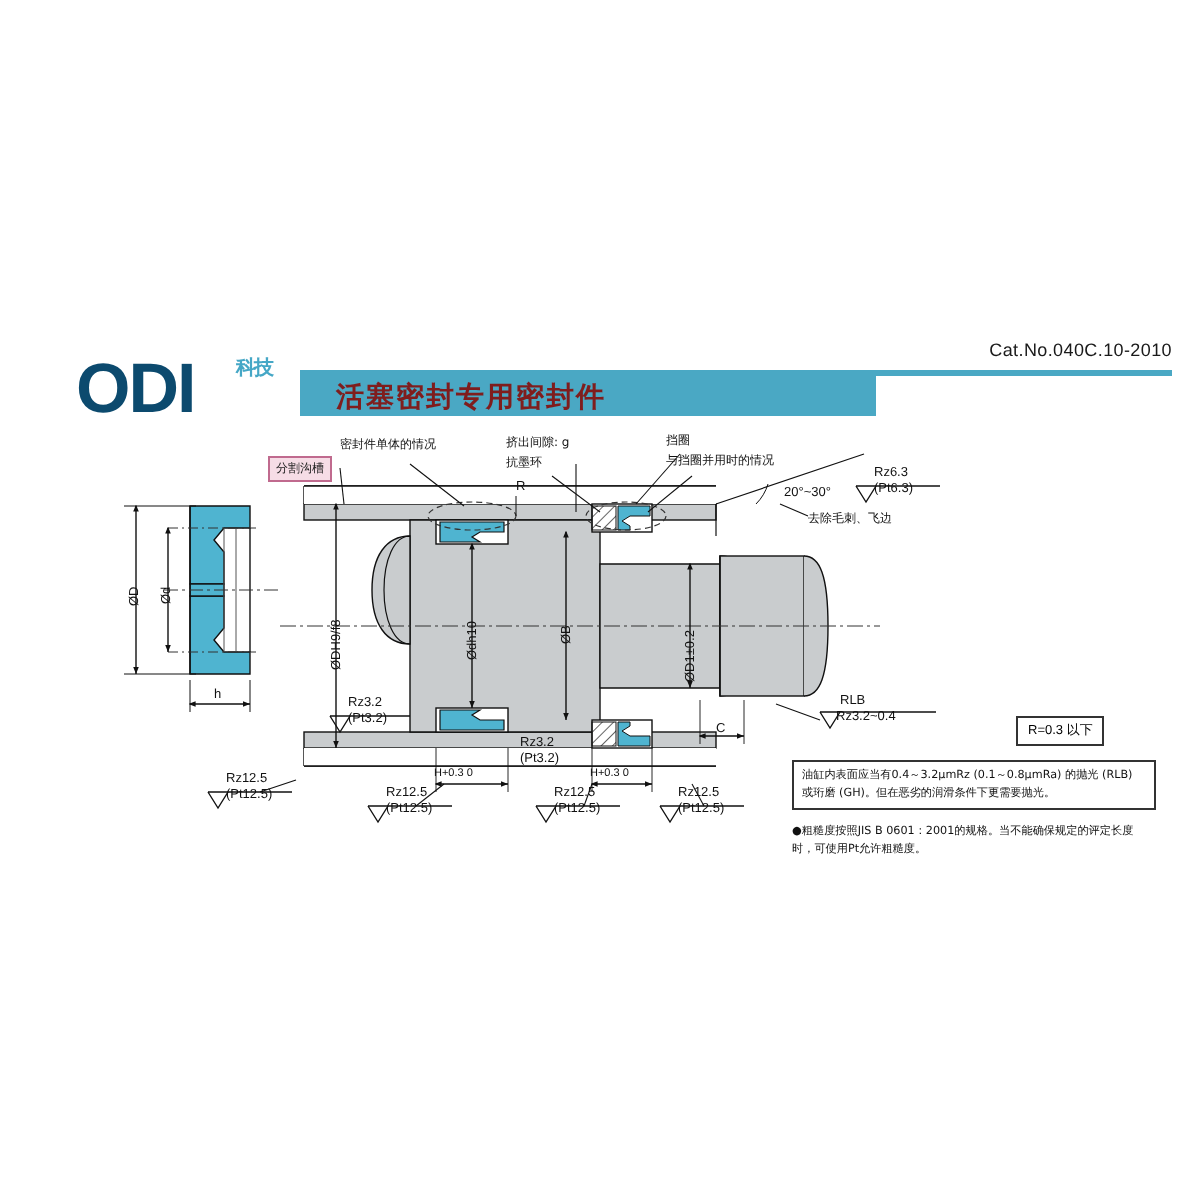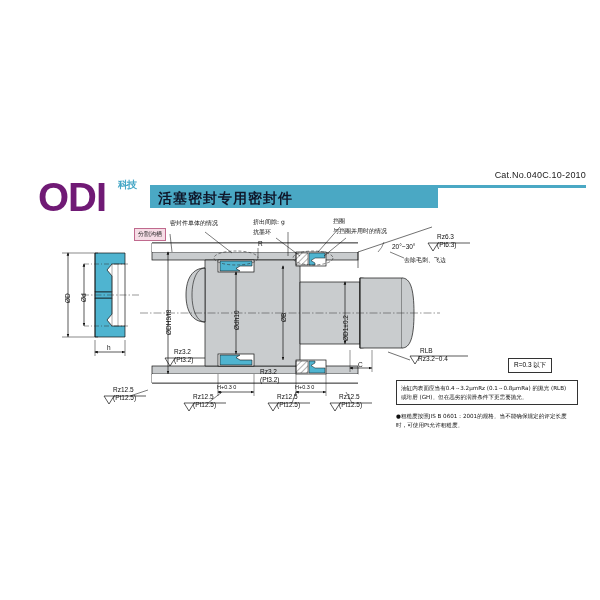--- a/index.html
+++ b/index.html
@@ -2,24 +2,24 @@
 <html><head>
 <meta charset="utf-8">
 <style>
   html,body{margin:0;padding:0;background:#ffffff;}
   body{width:600px;height:600px;font-family:"Liberation Sans","DejaVu Sans",sans-serif;overflow:hidden;}
   #page{position:relative;width:600px;height:600px;background:#ffffff;}
 
   
   .catno{position:absolute;right:14px;top:170px;font-size:9px;color:#1a1a1a;letter-spacing:.2px;white-space:nowrap;}
   .hdr-rule{position:absolute;left:150px;top:185px;width:436px;height:3px;background:#4aa8c4;}
-  .logo{position:absolute;left:38px;top:177px;font-size:40px;font-weight:bold;color:#701a75;letter-spacing:-1px;line-height:1;font-family:"Liberation Sans",sans-serif;text-align:right;}
+  .logo{position:absolute;left:38px;top:177px;font-size:35px;font-weight:bold;color:#0c4a6e;letter-spacing:-1px;line-height:1;font-family:"Liberation Sans",sans-serif;text-align:right;}
   .logo-cjk{position:absolute;left:118px;top:180px;width:22px;height:22px;color:#45a7c6;font-size:10px;line-height:9px;font-family:Liberation Serif, serif;font-weight:bold;letter-spacing:-1px;}
   .titlebar{position:absolute;left:150px;top:188px;width:288px;height:20px;background:#4aa8c4;}
-  .titlebar span{position:absolute;left:8px;top:2px;color:#0f172a;font-size:14px;font-weight:bold;letter-spacing:1px;font-family:"DejaVu Sans",sans-serif;}
+  .titlebar span{position:absolute;left:18px;top:2px;color:#7f1d1d;font-size:14px;font-weight:bold;letter-spacing:1px;font-family:"DejaVu Sans",sans-serif;}
 
   
   .lbl{position:absolute;font-size:6px;color:#111;white-space:nowrap;font-family:"DejaVu Sans",sans-serif;line-height:1.25;}
   .lbl-en{position:absolute;font-size:6.5px;color:#111;white-space:nowrap;font-family:"Liberation Sans",sans-serif;line-height:1.2;}
   .pinkbox{position:absolute;border:1px solid #c06a8e;background:#f6dde6;color:#222;font-size:6px;padding:1px 3px;font-family:"DejaVu Sans",sans-serif;white-space:nowrap;}
   svg{position:absolute;left:0;top:0;overflow:visible;}
 
   .vtext{position:absolute;font-size:6.5px;color:#111;white-space:nowrap;
          transform-origin:0 0;transform:rotate(-90deg);font-family:"Liberation Sans",sans-serif;}
 

